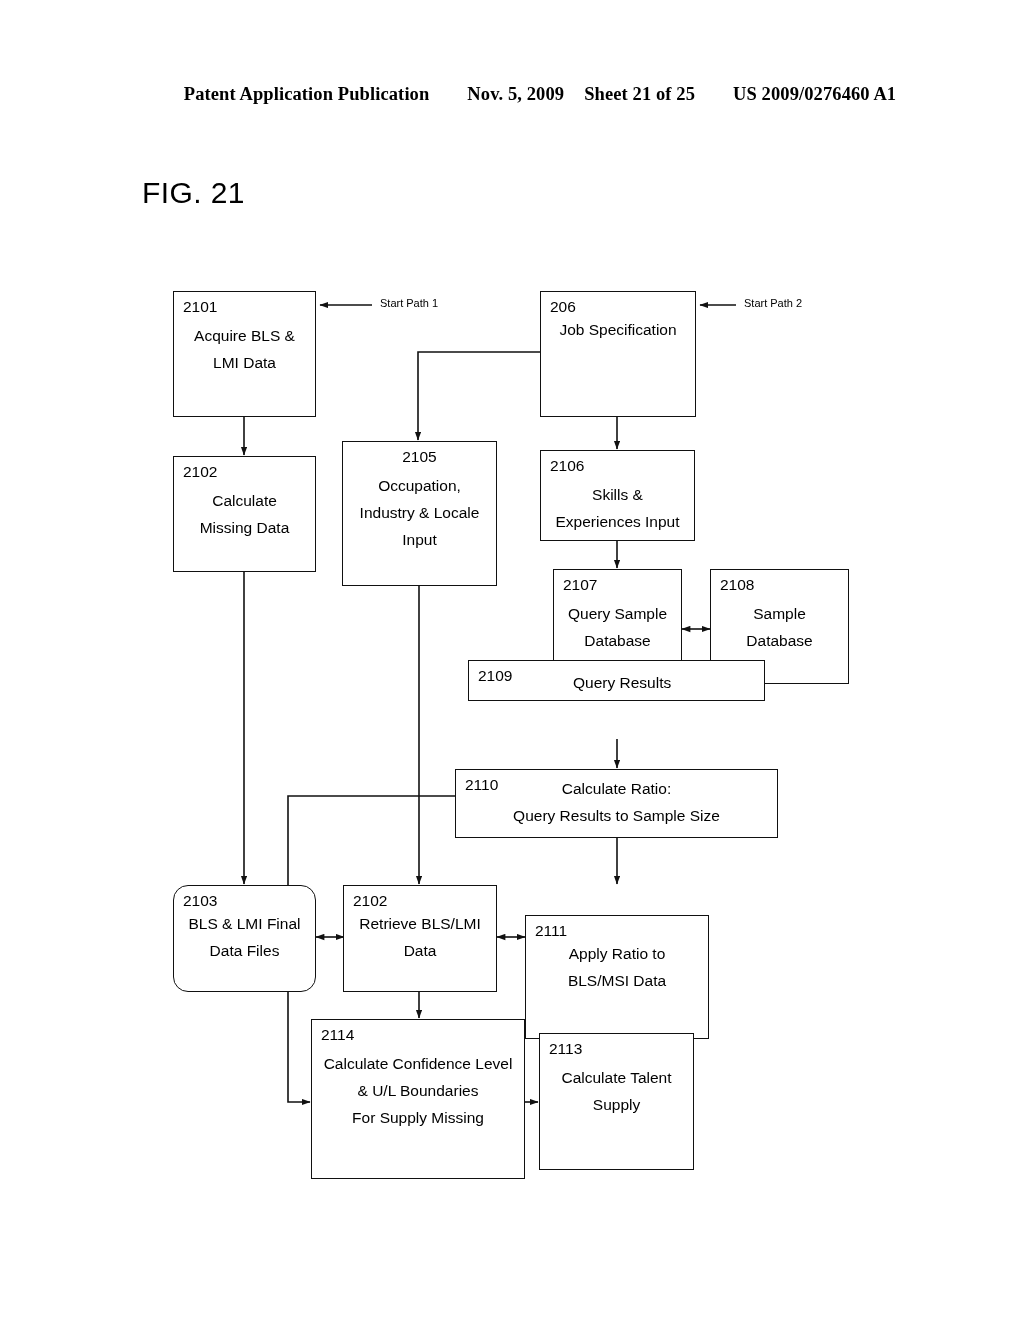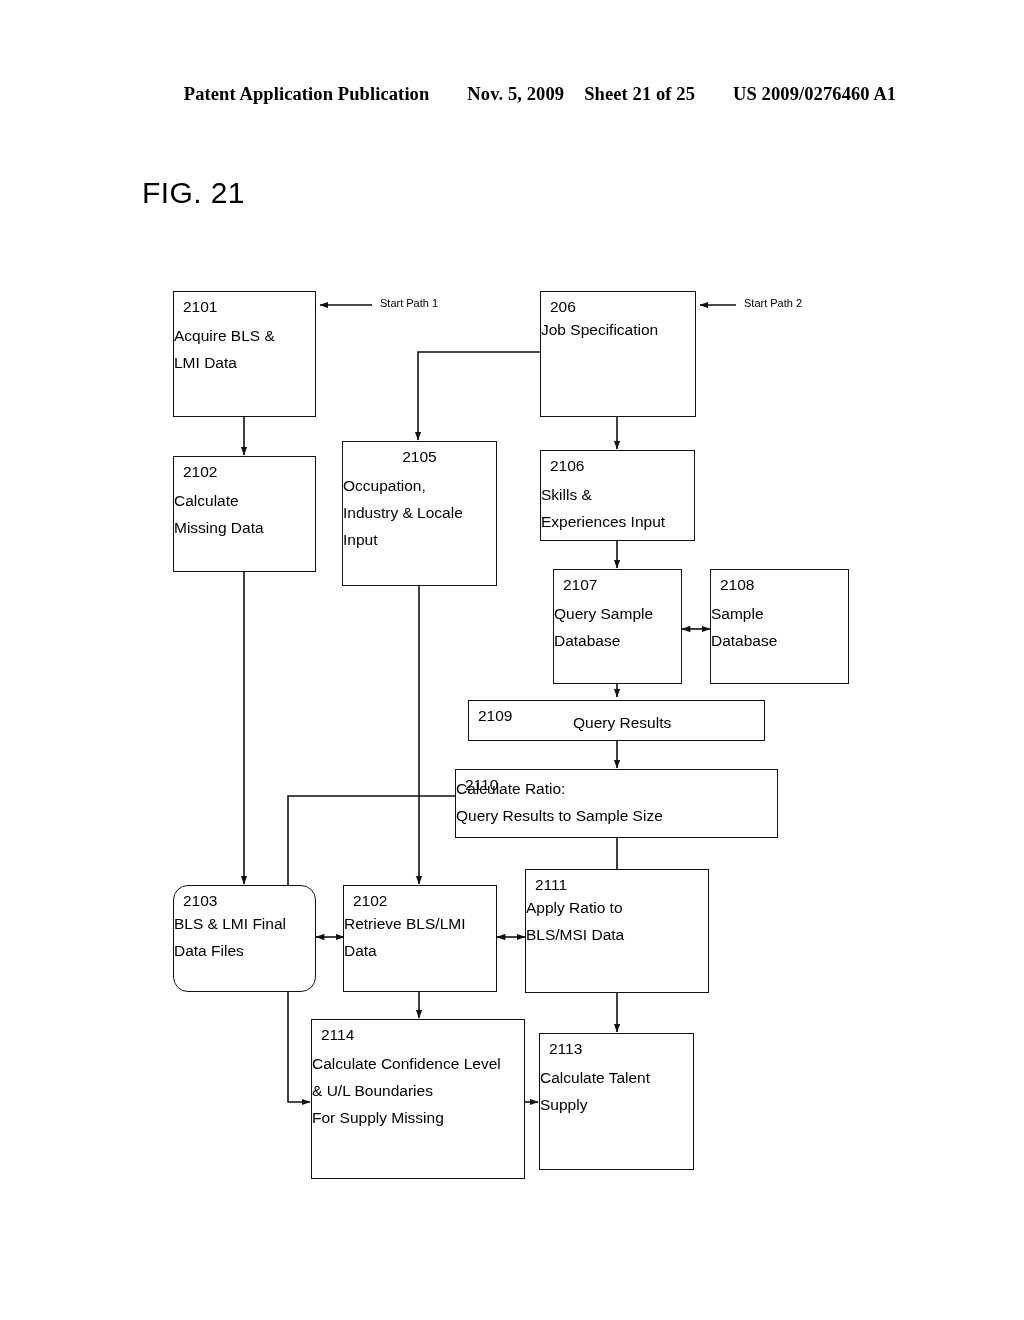--- a/index.html
+++ b/index.html
@@ -77,21 +77,21 @@
     left: 9px;
     top: 6px;
     font-size: 15.5px;
     line-height: 1.1;
     white-space: nowrap;
   }
   .node .node-body {
     position: absolute;
     left: 0;
     right: 0;
-    text-align: left;
+    text-align: center;
     font-size: 15.5px;
     line-height: 1.75;
   }
   .node .node-body .ln { display: block; white-space: nowrap; }
 
   
   .body-t36  .node-body { top: 30px; }
   .body-t30  .node-body { top: 24px; }
 
   
@@ -228,21 +228,21 @@
   </div>
 
   <div class="node body-t36" style="left:710px; top:569px; width:139px; height:115px;">
     <span class="node-id">2108</span>
     <div class="node-body">
       <span class="ln">Sample</span>
       <span class="ln">Database</span>
     </div>
   </div>
 
-  <div class="node inline" style="left:468px; top:660px; width:297px; height:41px;margin-top:40px;">
+  <div class="node inline" style="left:468px; top:660px; width:297px; height:41px;">
     <span class="node-id">2109</span>
     <div class="node-body" style="top:8px; text-align:left; padding-left:104px;">
       <span class="ln">Query Results</span>
     </div>
   </div>
 
   <div class="node" style="left:455px; top:769px; width:323px; height:69px;">
     <span class="node-id">2110</span>
     <div class="node-body" style="top:5px;">
       <span class="ln">Calculate Ratio:</span>
@@ -259,21 +259,21 @@
   </div>
 
   <div class="node body-t30" style="left:343px; top:885px; width:154px; height:107px;">
     <span class="node-id">2102</span>
     <div class="node-body">
       <span class="ln">Retrieve BLS/LMI</span>
       <span class="ln">Data</span>
     </div>
   </div>
 
-  <div class="node body-t30" style="left:525px; top:869px; width:184px; height:124px;text-decoration:underline;">
+  <div class="node body-t30" style="left:525px; top:915px; width:184px; height:124px;text-decoration:underline;">
     <span class="node-id">2111</span>
     <div class="node-body">
       <span class="ln">Apply Ratio to</span>
       <span class="ln">BLS/MSI Data</span>
     </div>
   </div>
 
   <div class="node body-t36" style="left:311px; top:1019px; width:214px; height:160px;">
     <span class="node-id">2114</span>
     <div class="node-body">

